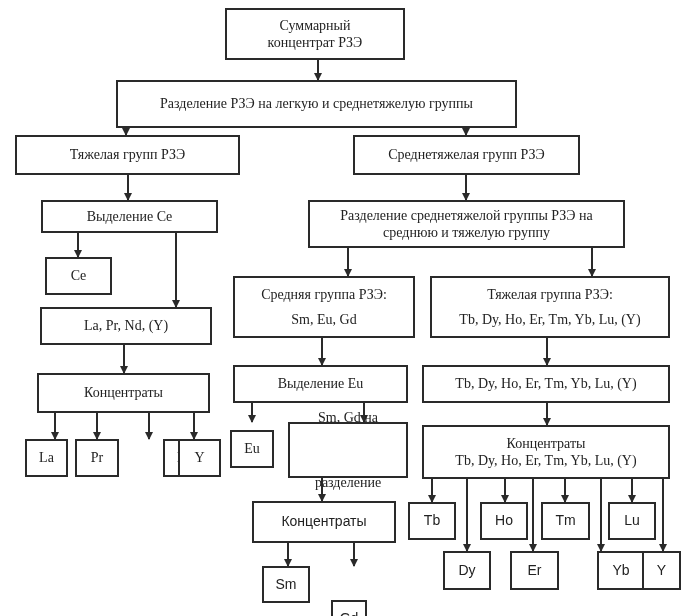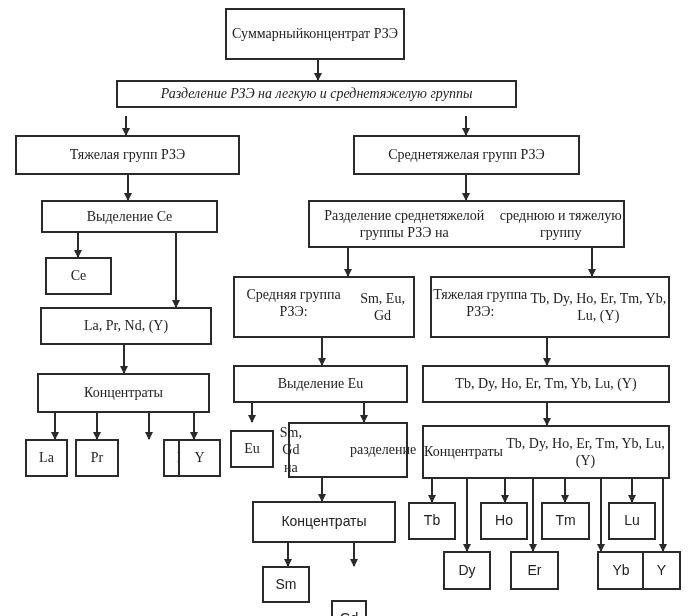--- a/index.html
+++ b/index.html
@@ -1,21 +1,21 @@
 <!DOCTYPE html>
 <html><head>
 <meta charset="utf-8">
 <style>
   html, body { margin:0; padding:0; background:#ffffff; }
   body { width:694px; height:616px; position:relative; overflow:hidden; }
   #diagram { position:absolute; left:0; top:0; width:694px; height:616px; }
   .box {
     position:absolute; box-sizing:border-box;
     border:2px solid #2a2a2a; background:#ffffff;
-    display:flex; flex-direction:row; align-items:center; justify-content:center;
+    display:flex; flex-direction:column; align-items:center; justify-content:center;
     text-align:center; color:#222;
     font-family:"Liberation Serif", serif; font-size:14px; line-height:1.25;
   }
   .box.sans { font-family:"Liberation Sans", sans-serif; font-size:14px; }
   .box .line { display:block; }
   svg.wires { position:absolute; left:0; top:0; }
 </style>
 </head>
 <body>
 
@@ -58,21 +58,21 @@
         <line x1="632" y1="479" x2="632" y2="502" stroke="#2a2a2a" stroke-width="2" marker-end="url(#arrowhead)"></line>
         <line x1="663" y1="479" x2="663" y2="551" stroke="#2a2a2a" stroke-width="2" marker-end="url(#arrowhead)"></line>
       </g>
   </svg>
 
   <div class="box" id="n-total" style="left:225px;top:8px;width:180px;height:52px;">
     <span class="line">Суммарный</span>
     <span class="line">концентрат РЗЭ</span>
   </div>
 
-  <div class="box" id="n-split1" style="left:116px;top:80px;width:401px;height:28px;font-style:italic;">
+  <div class="box" id="n-split1" style="left:116px;top:80px;width:401px;height:48px;">
     <span class="line">Разделение РЗЭ на легкую и среднетяжелую группы</span>
   </div>
 
   <div class="box" id="n-light" style="left:15px;top:135px;width:225px;height:40px;">
     <span class="line">Тяжелая групп РЗЭ</span>
   </div>
 
   <div class="box" id="n-midheavy" style="left:353px;top:135px;width:227px;height:40px;">
     <span class="line">Среднетяжелая групп РЗЭ</span>
   </div>

